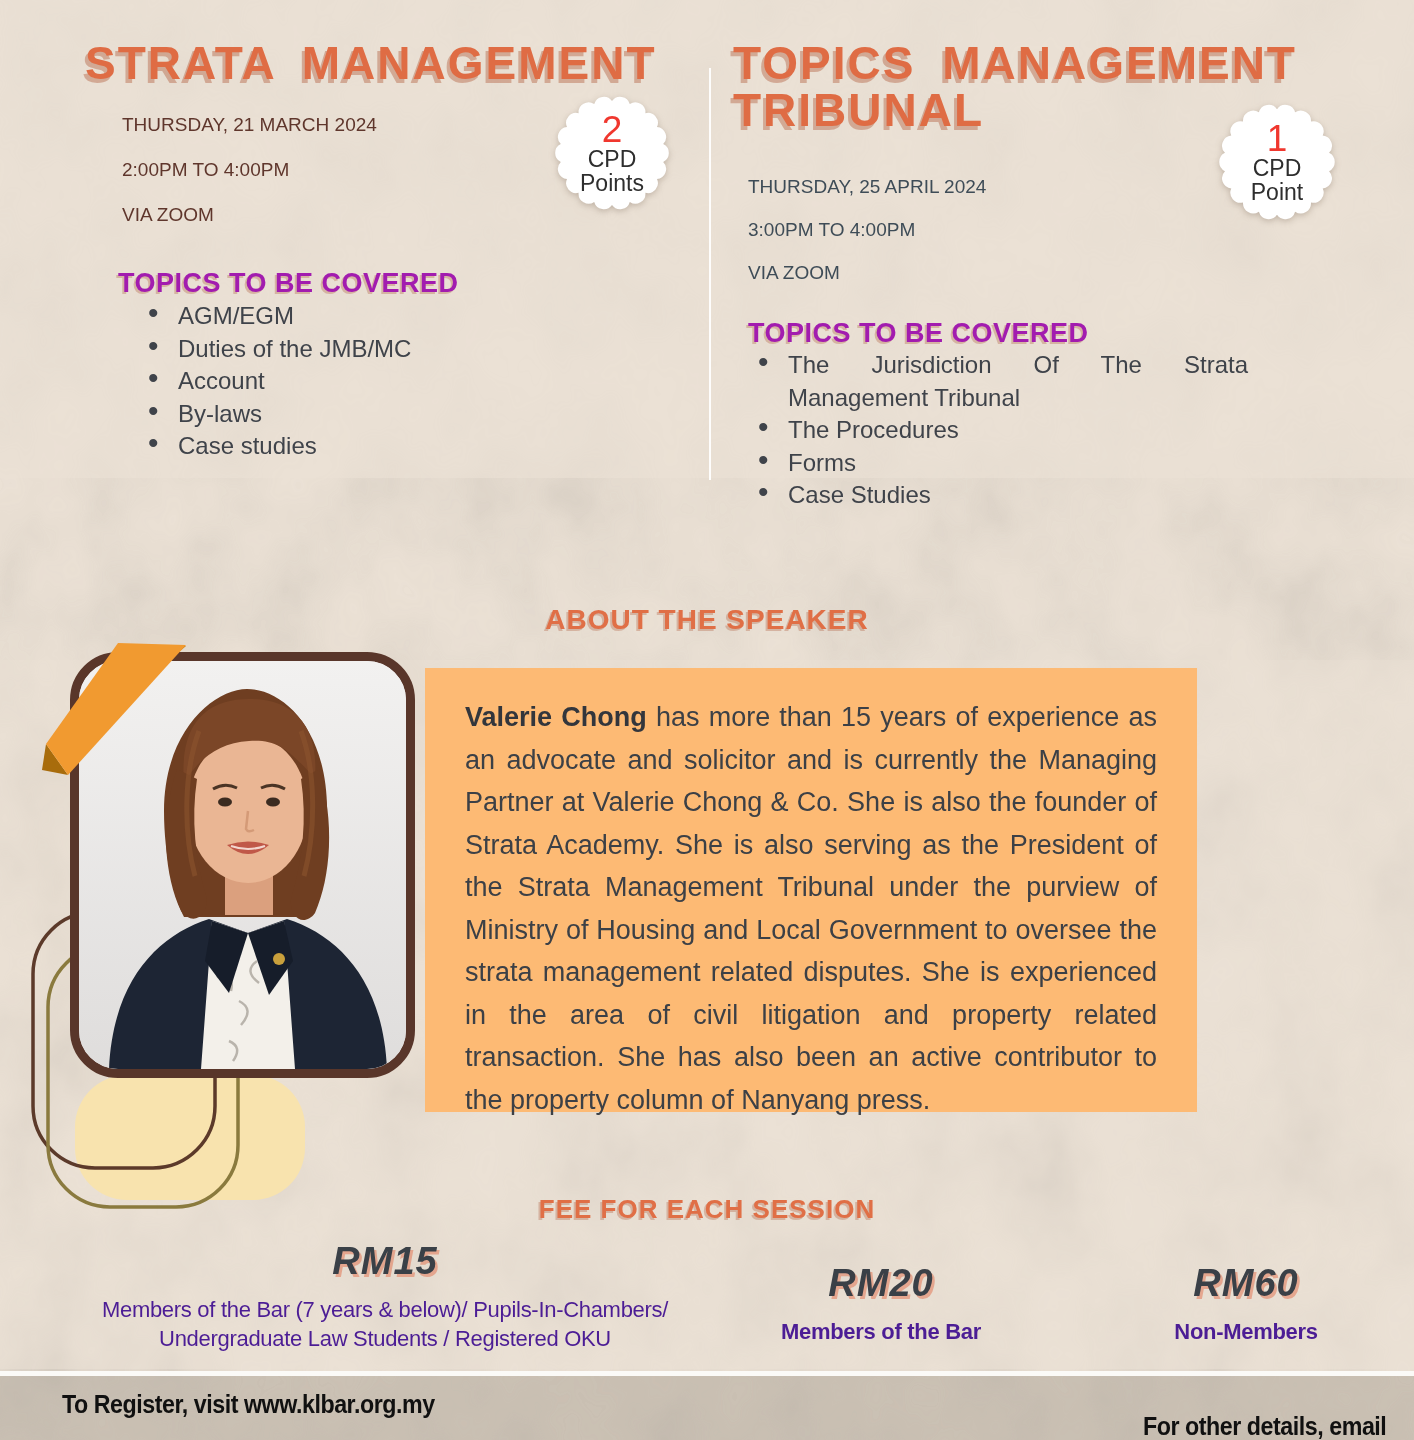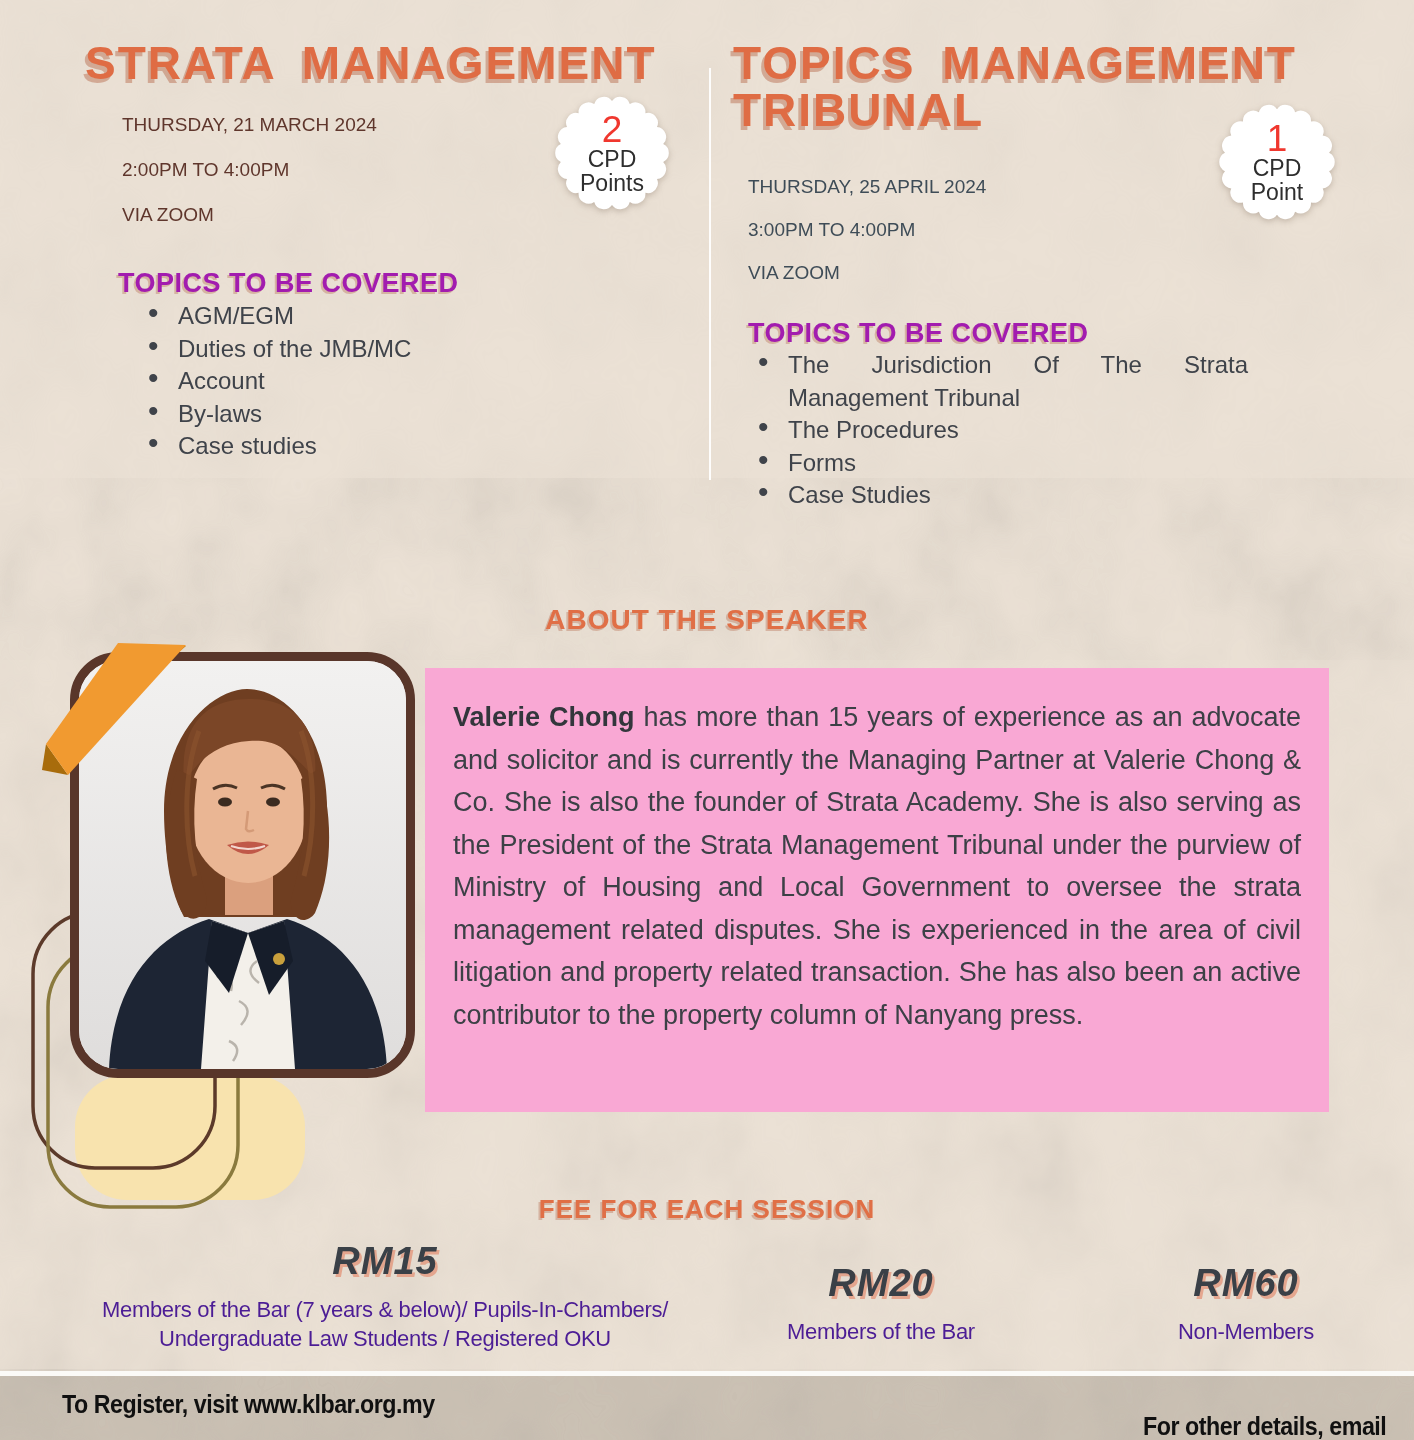--- a/index.html
+++ b/index.html
@@ -48,33 +48,33 @@
     text-shadow:-2px 2px 0 rgba(170,80,45,.3);z-index:3;}
   .about-h{top:604px;font-size:28px;}
   .fee-h{top:1194px;font-size:26px;}
 
   .deco{position:absolute;left:15px;top:880px;z-index:2;}
   .photo-frame{position:absolute;left:70px;top:652px;width:345px;height:426px;
     border:9px solid #59362A;border-radius:48px;overflow:hidden;background:#EFEFEF;
     box-sizing:border-box;z-index:3;}
   .ribbon{position:absolute;left:40px;top:636px;z-index:4;}
 
-  .bio-box{position:absolute;left:425px;top:668px;width:904px;height:444px;background:#f9a8d4;
-    box-sizing:border-box;padding:28px 28px;z-index:3;}
+  .bio-box{position:absolute;left:425px;top:668px;width:772px;height:444px;background:#fdba74;
+    box-sizing:border-box;padding:28px 40px;z-index:3;}
   .bio-text{font-size:27px;line-height:42.5px;color:#3C4046;text-align:justify;}
   .speaker-name{font-weight:700;color:#33363C;}
 
   .fee{position:absolute;text-align:center;z-index:3;}
   .fee-1{left:85px;top:1240px;width:600px;}
   .fee-2{left:731px;top:1262px;width:300px;}
   .fee-3{left:1096px;top:1262px;width:300px;}
   .fee-price{font-size:38px;font-weight:700;font-style:italic;color:#3A4047;letter-spacing:1px;
     text-shadow:2.5px 2.5px 0 rgba(225,120,88,.55);}
   .fee-cap{font-size:22px;color:#4c1d95;line-height:29px;letter-spacing:-.3px;margin-top:12px;}
-  .fee-2 .fee-cap,.fee-3 .fee-cap{}
+  .fee-2 .fee-cap,.fee-3 .fee-cap{font-weight:bold;}
 
   .footer-text{position:absolute;font-size:25px;font-weight:700;color:#101010;z-index:3;
     letter-spacing:-.5px;transform:scaleX(.93);transform-origin:left top;white-space:nowrap;}
   .footer-register{left:62px;top:1390px;}
   .footer-details{left:1143px;top:1412px;}
 </style>
 </head>
 <body>
 
 <div class="page">

